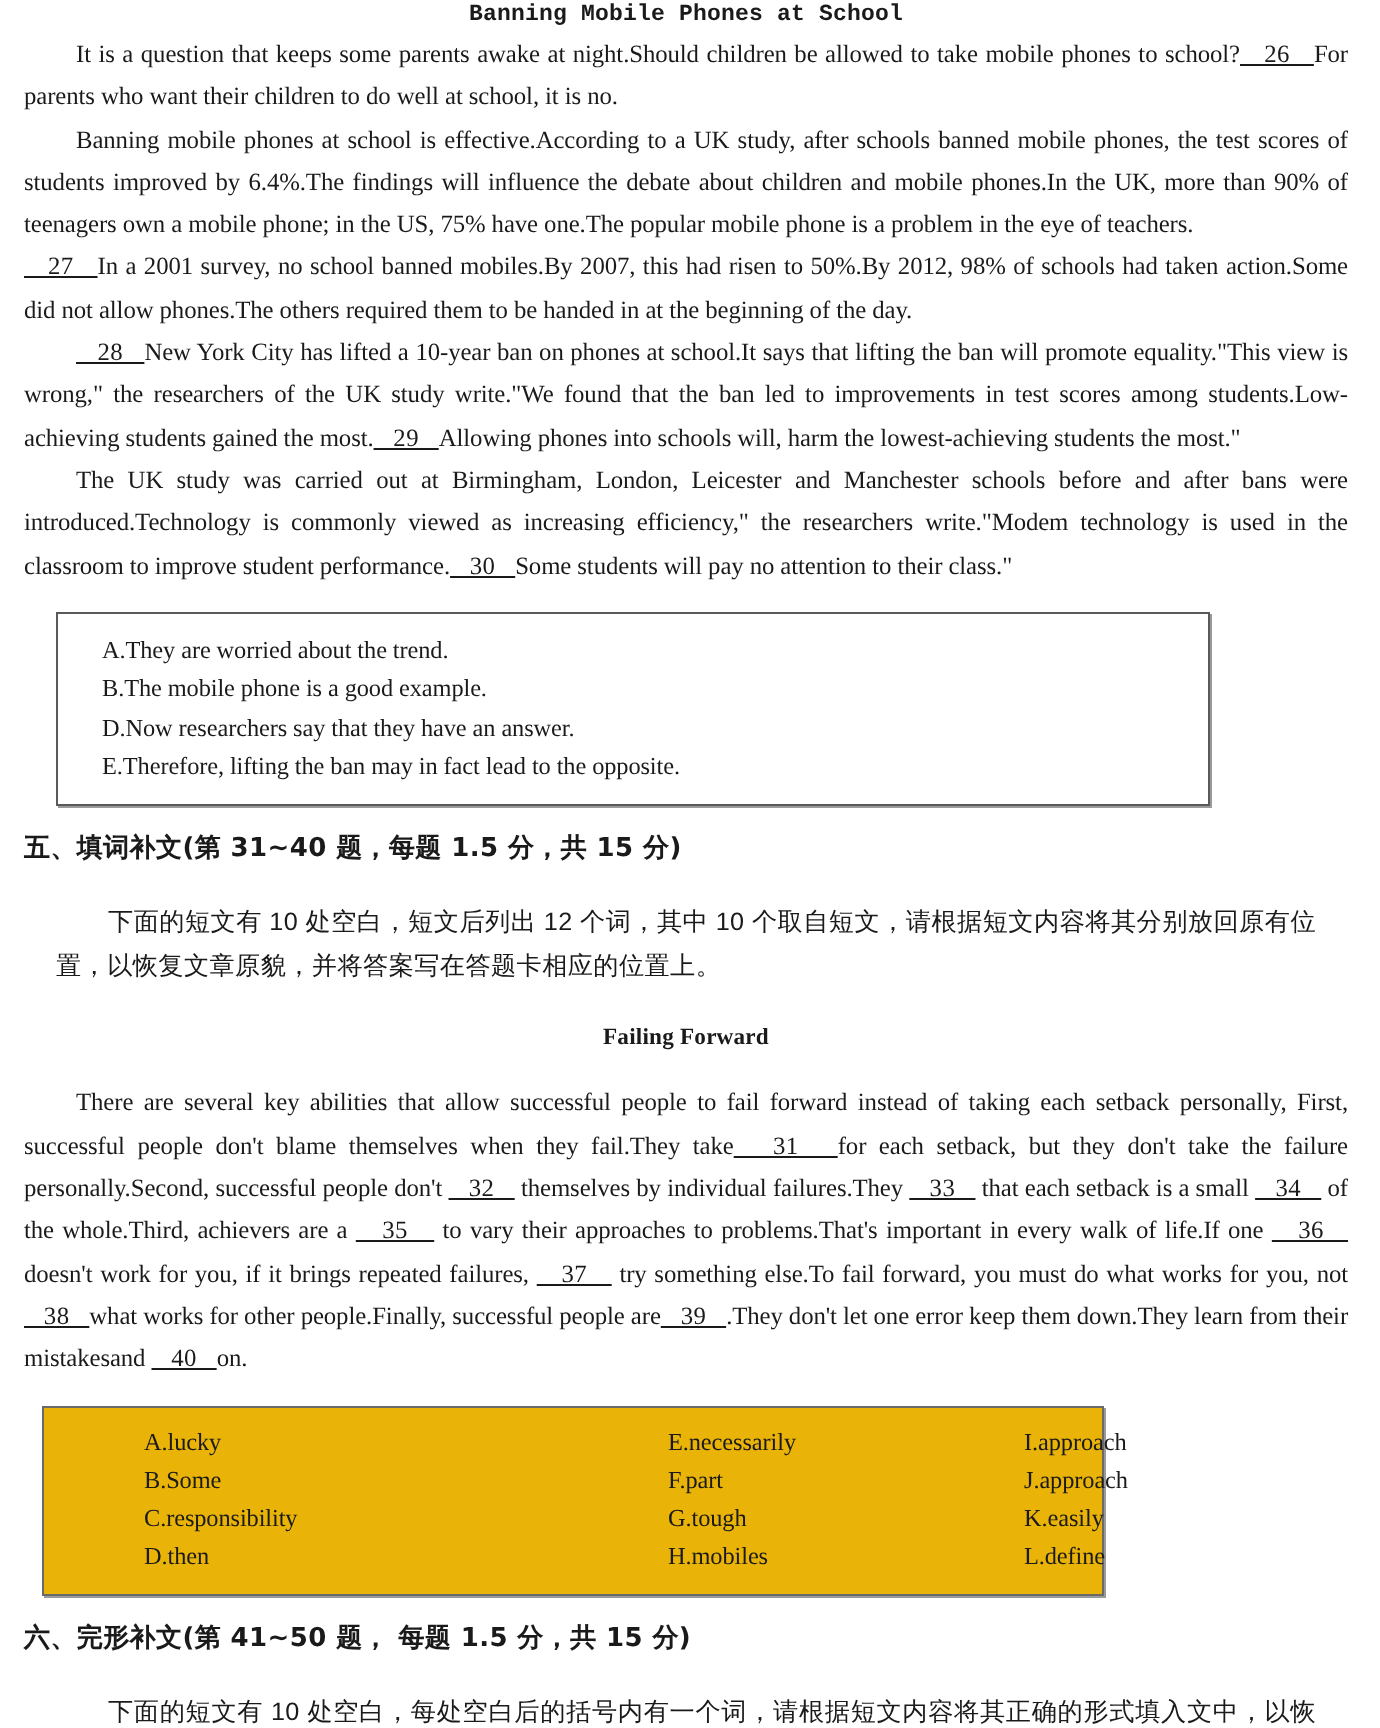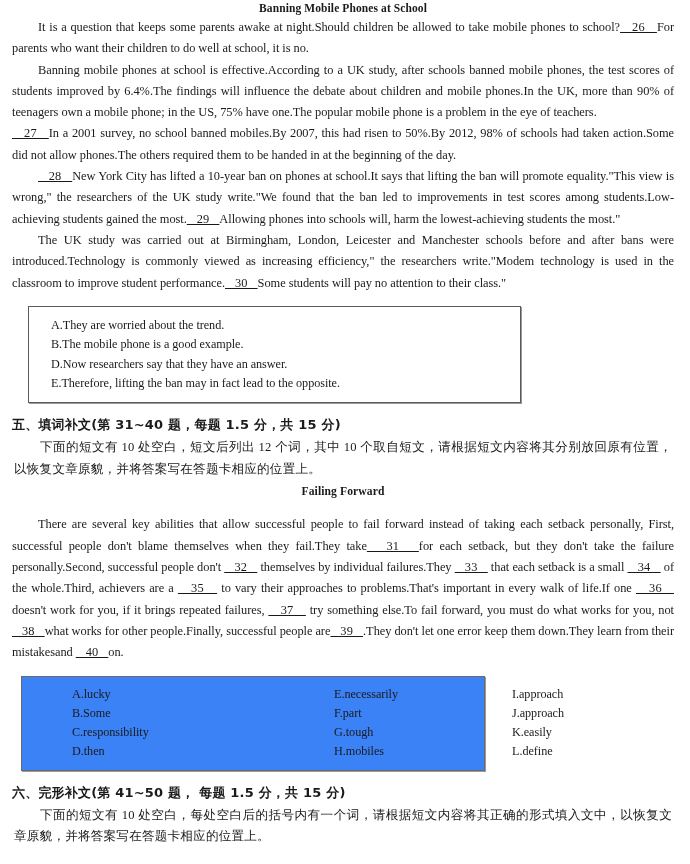--- a/index.html
+++ b/index.html
@@ -20,81 +20,82 @@
     padding: 0 16px 0 12px;
     position: relative;
   }
   .title {
     text-align: center;
     font-weight: bold;
     font-size: 11.5px;
     letter-spacing: 0.1px;
     margin: 1px 0 2px 0;
     line-height: 14px;
+    font-family: Liberation Mono, monospace;
   }
   p.para {
     margin: 0;
     font-size: 12.4px;
     line-height: 21.3px;
     text-align: justify;
     text-justify: inter-word;
     text-indent: 26px;
     letter-spacing: -0.05px;
     word-spacing: 0px;
   }
   p.para.noindent { text-indent: 0; }
   .blank {
     text-decoration: underline;
     white-space: pre;
     letter-spacing: 0.2px;
   }
   .optbox {
     border: 1px solid #5a5a5a;
     margin: 12px 0 0 16px;
-    width: 493px;
+    width: 577px;
     padding: 9px 0 9px 22px;
     background: #fff;
     box-shadow: 1px 1px 0 #9a9a9a;
   }
   .optbox .opt {
     font-size: 12.2px;
     line-height: 19.4px;
     letter-spacing: -0.05px;
   }
   .sechead {
     font-weight: bold;
     font-size: 13px;
     line-height: 20px;
     margin: 12px 0 2px 0;
     letter-spacing: 0.2px;
     font-family: "DejaVu Sans", "Liberation Sans", sans-serif;
   }
   p.cnpara {
-    margin: 2px;
+    margin: 16px;
     font-size: 12.6px;
     line-height: 21.5px;
     text-align: justify;
     text-indent: 26px;
-    font-family: Liberation Serif, serif;
+    font-family: Liberation Sans, sans-serif;
     letter-spacing: 0.2px;
   }
   .subtitle {
     text-align: center;
     font-weight: bold;
     font-size: 11.6px;
     line-height: 17px;
     margin: 3px 0 14px 0;
     letter-spacing: 0.1px;
   }
   .wordbank {
     border: 1px solid #6a6a6a;
     margin: 12px 0 0 9px;
-    width: 464px;
+    width: 531px;
     padding: 8px 0 8px 0;
-    background: #3b82f6;
+    background: #eab308;
     box-shadow: 1px 1px 0 #9a9a9a;
     display: grid;
     grid-template-columns: 262px 178px auto;
     padding-left: 50px;
   }
   .wordbank .col { }
   .wordbank .w {
     font-size: 12.2px;
     line-height: 19.3px;
     letter-spacing: -0.05px;

